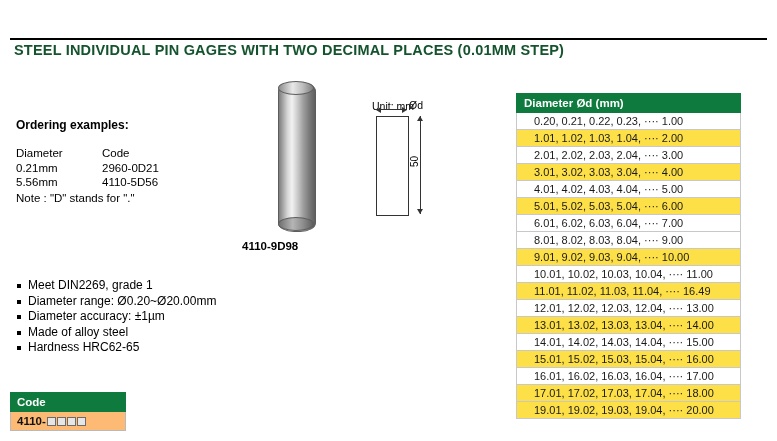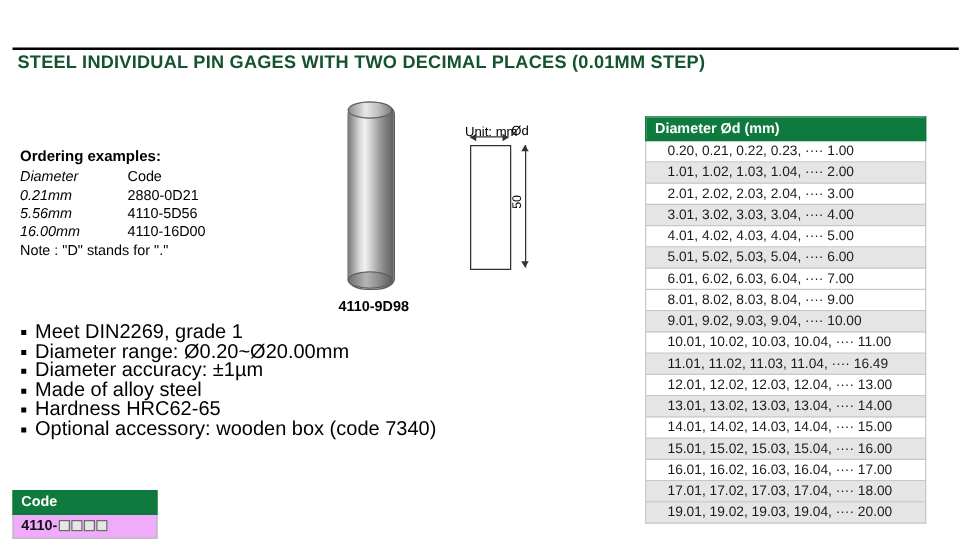--- a/index.html
+++ b/index.html
@@ -39,43 +39,43 @@
   .ordering {
     position: absolute;
     left: 16px;
     top: 118px;
     font-size: 11.5px;
     line-height: 14px;
   }
   .ordering .ord-title {
     font-weight: bold;
     font-size: 12px;
-    margin-bottom: 3px;
+    margin-bottom: 14px;
   }
   .ord-table {
     border-collapse: collapse;
   }
   .ord-table td {
     padding: 0 0 0 0;
     font-size: 11.5px;
     line-height: 14.5px;
     vertical-align: top;
   }
-  .ord-table td.c1 { width: 86px; font-style: italic; }
+  .ord-table td.c1 { width: 86px; }
   .ord-note {
     margin-top: 1px;
     font-size: 11.5px;
   }
 
   
   .features {
     position: absolute;
     left: 16px;
-    top: 258px;
-    font-size: 16px;
+    top: 278px;
+    font-size: 12px;
     line-height: 15.5px;
   }
   .features .feat {
     position: relative;
     padding-left: 12px;
     white-space: nowrap;
   }
   .features .feat::before {
     content: "";
     position: absolute;
@@ -95,21 +95,21 @@
   }
   .code-box .code-head {
     background: #0f7a3d;
     color: #ffffff;
     font-size: 11.5px;
     font-weight: bold;
     padding: 3px 6px;
     border: 1px solid #0f7a3d;
   }
   .code-box .code-body {
-    background: #f0abfc;
+    background: #fdba74;
     border: 1px solid #b9b9b9;
     border-top: none;
     font-size: 11.5px;
     font-weight: bold;
     padding: 3px 6px;
     color: #111111;
   }
   .code-box .code-body .sq {
     display: inline-block;
     width: 7px;
@@ -164,24 +164,23 @@
     top: 135px;
     width: 36px;
     height: 14px;
     border-radius: 50%;
     background: linear-gradient(to right, #6f6f6f, #b5b5b5 40%, #8e8e8e 70%, #5f5f5f);
     border: 1px solid #5d5d5d;
     box-sizing: border-box;
   }
   .pin-caption {
     position: absolute;
-    left: 254px;
+    left: 242px;
     top: 240px;
     width: 90px;
-    text-align: center;
     font-size: 11.5px;
     font-weight: bold;
   }
 
   
   .draw-unit {
     position: absolute;
     left: 372px;
     top: 100px;
     font-size: 10.5px;
@@ -272,60 +271,55 @@
     padding: 3px 7px;
     border: 1px solid #0f7a3d;
   }
   .dia-table td {
     padding: 2px 17px;
     border: 1px solid #c8c8c8;
     color: #1a1a1a;
     white-space: nowrap;
   }
   .dia-table tr.odd td { background: #ffffff; }
-  .dia-table tr.even td { background: #e5e5e5; }
+  .dia-table tr.even td { background: #fde047; }
 </style>
 </head>
 <body>
 
 <div class="page-title">STEEL INDIVIDUAL PIN GAGES WITH TWO DECIMAL PLACES (0.01MM STEP)</div>
 <div class="title-rule"></div>
 
 <div class="ordering">
   <div class="ord-title">Ordering examples:</div>
   <table class="ord-table">
     <tbody>
         <tr>
       <td class="c1">Diameter</td>
       <td>Code</td>
     </tr>
     <tr>
       <td class="c1">0.21mm</td>
-      <td>2880-0D21</td>
+      <td>2960-0D21</td>
     </tr>
     <tr>
       <td class="c1">5.56mm</td>
       <td>4110-5D56</td>
-    </tr>
-    <tr>
-      <td class="c1">16.00mm</td>
-      <td>4110-16D00</td>
     </tr>
   </tbody>
     </table>
   <div class="ord-note">Note : "D" stands for "."</div>
 </div>
 
 <div class="features">
   <div class="feat">Meet DIN2269, grade 1</div>
   <div class="feat">Diameter range: Ø0.20~Ø20.00mm</div>
   <div class="feat">Diameter accuracy: ±1µm</div>
   <div class="feat">Made of alloy steel</div>
   <div class="feat">Hardness HRC62-65</div>
-  <div class="feat">Optional accessory: wooden box (code 7340)</div>
 </div>
 
 <div class="code-box">
   <div class="code-head">Code</div>
   <div class="code-body"><span>4110-</span><span class="sq"></span><span class="sq"></span><span class="sq"></span><span class="sq"></span></div>
 </div>
 
 <div class="pin-wrap">
   <div class="pin-body"></div>
   <div class="pin-top"></div>

